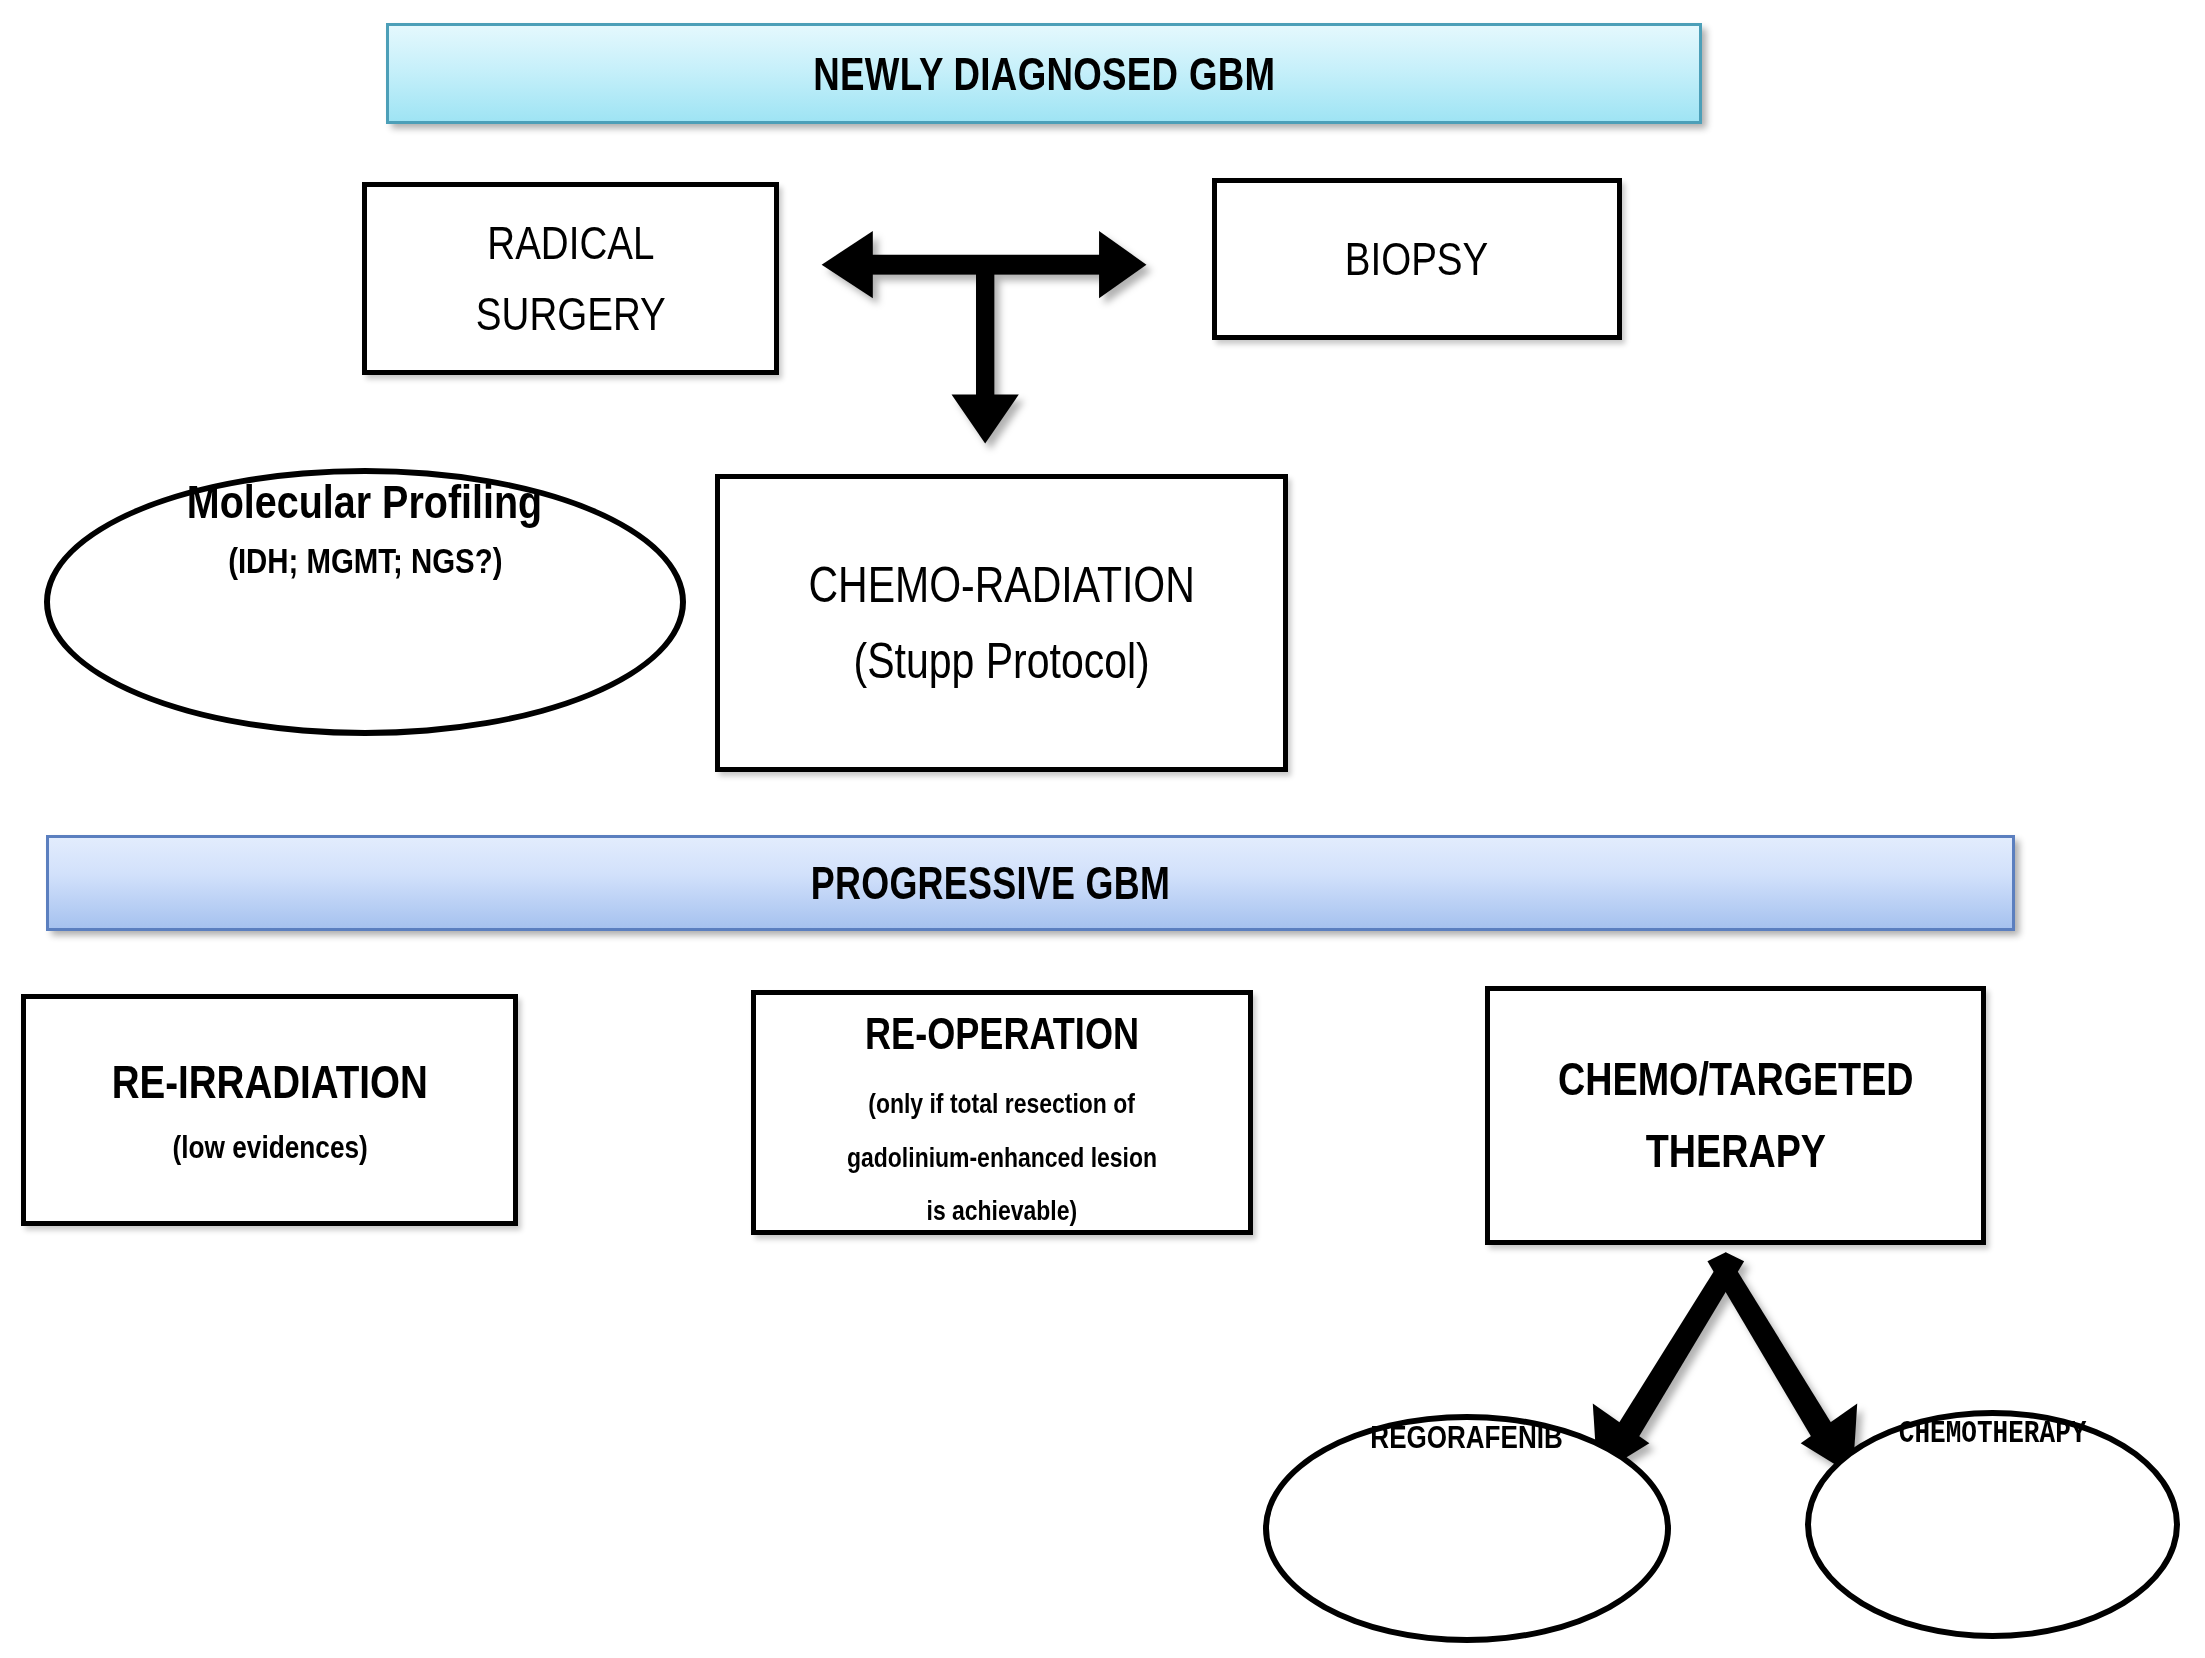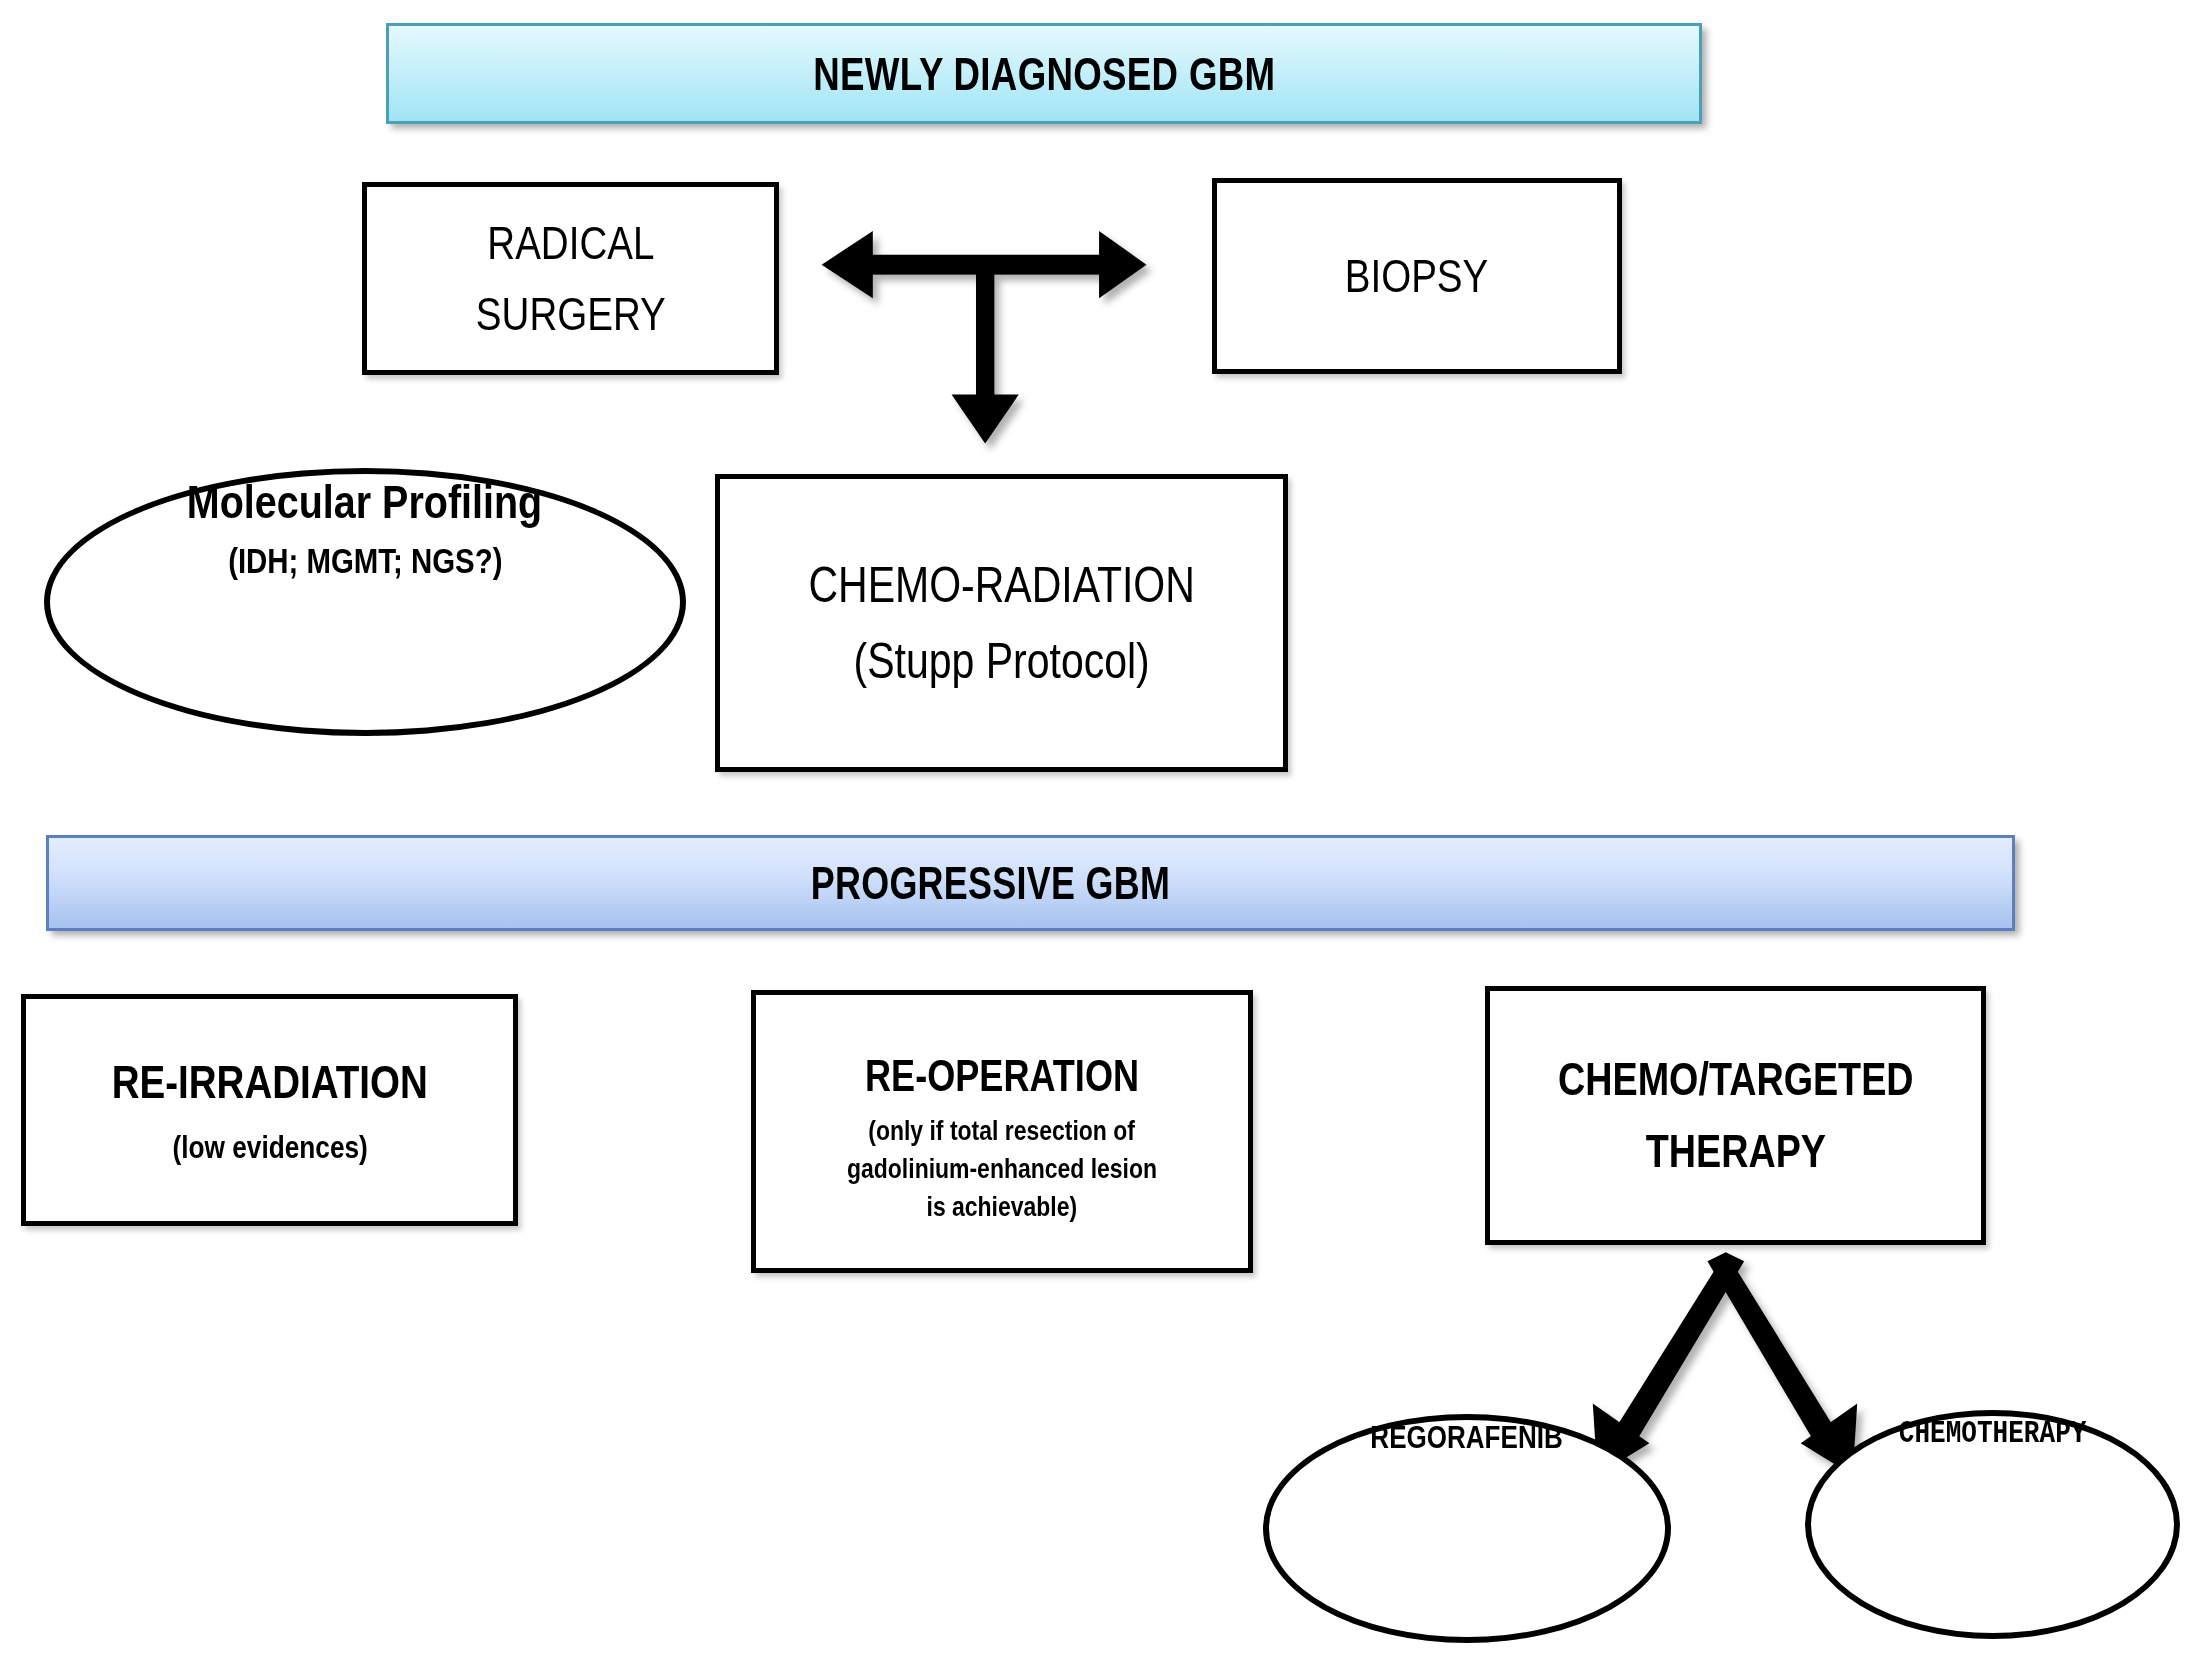--- a/index.html
+++ b/index.html
@@ -85,39 +85,39 @@
 
   .tline-reg  { font-weight: normal; }
 
   
   #box-radical-surgery {
     left: 362px; top: 182px; width: 417px; height: 193px;
   }
   #box-radical-surgery .line { font-size: 47px; line-height: 1.50; }
 
   #box-biopsy {
-    left: 1212px; top: 178px; width: 410px; height: 196px;
+    left: 1212px; top: 178px; width: 410px; height: 162px;
   }
   #box-biopsy .line { font-size: 47px; line-height: 1.45; }
 
   #box-chemo-radiation {
     left: 715px; top: 474px; width: 573px; height: 298px;
   }
   #box-chemo-radiation .line { font-size: 50px; line-height: 1.52; }
 
   
   #box-reirradiation {
     left: 21.4px; top: 994px; width: 497px; height: 232px;
   }
   #box-reirradiation .line.main { font-size: 47px; font-weight: bold; }
   #box-reirradiation .line.sub  { font-size: 32px; font-weight: bold; margin-top: 20px; }
 
   #box-reoperation {
-    left: 751px; top: 990px; width: 502px; height: 283px;
-    justify-content: center;
+    left: 751px; top: 990px; width: 502px; height: 245px;
+    justify-content: space-between;
     padding-top: 13.8px;
   }
   #box-reoperation .line.main { font-size: 44px; font-weight: bold; margin-bottom: 10.7px; }
   #box-reoperation .line.sub  { font-size: 28px; font-weight: bold; line-height: 1.35; }
 
   #box-chemo-targeted {
     left: 1485px; top: 986px; width: 501px; height: 259px;
   }
   #box-chemo-targeted .line { font-size: 46px; font-weight: bold; line-height: 1.55; }
 

